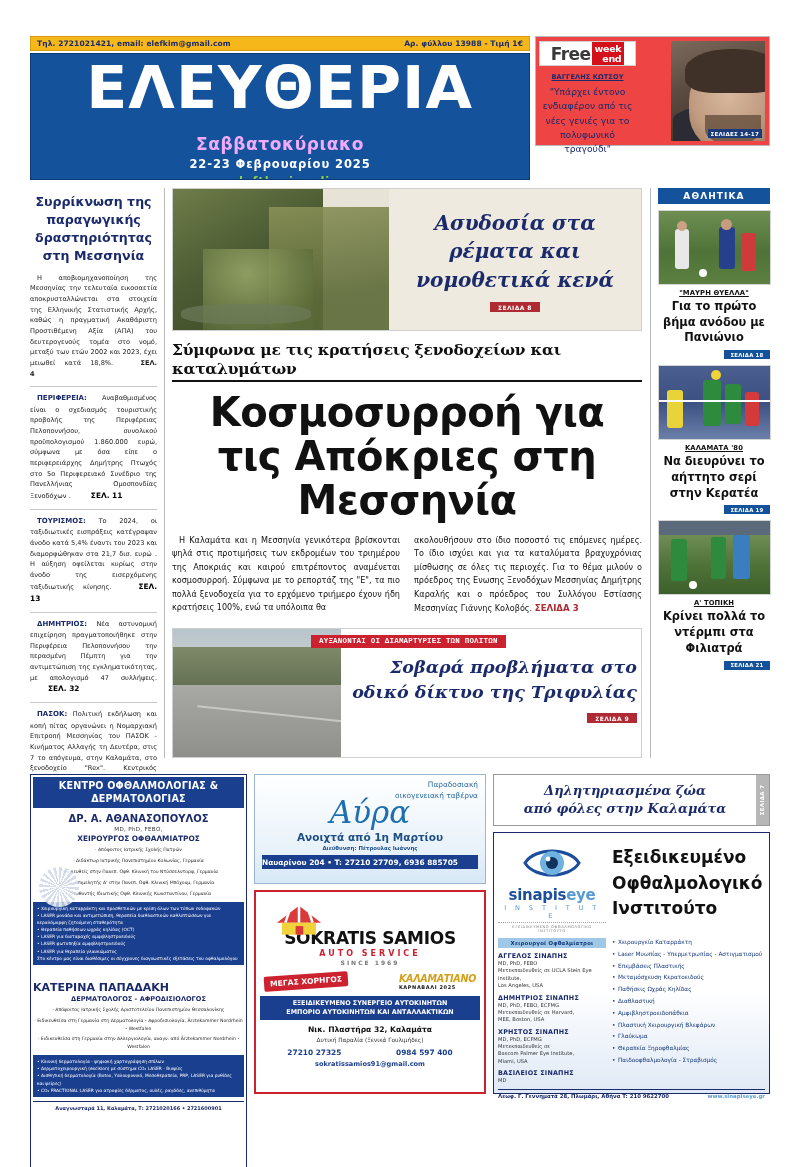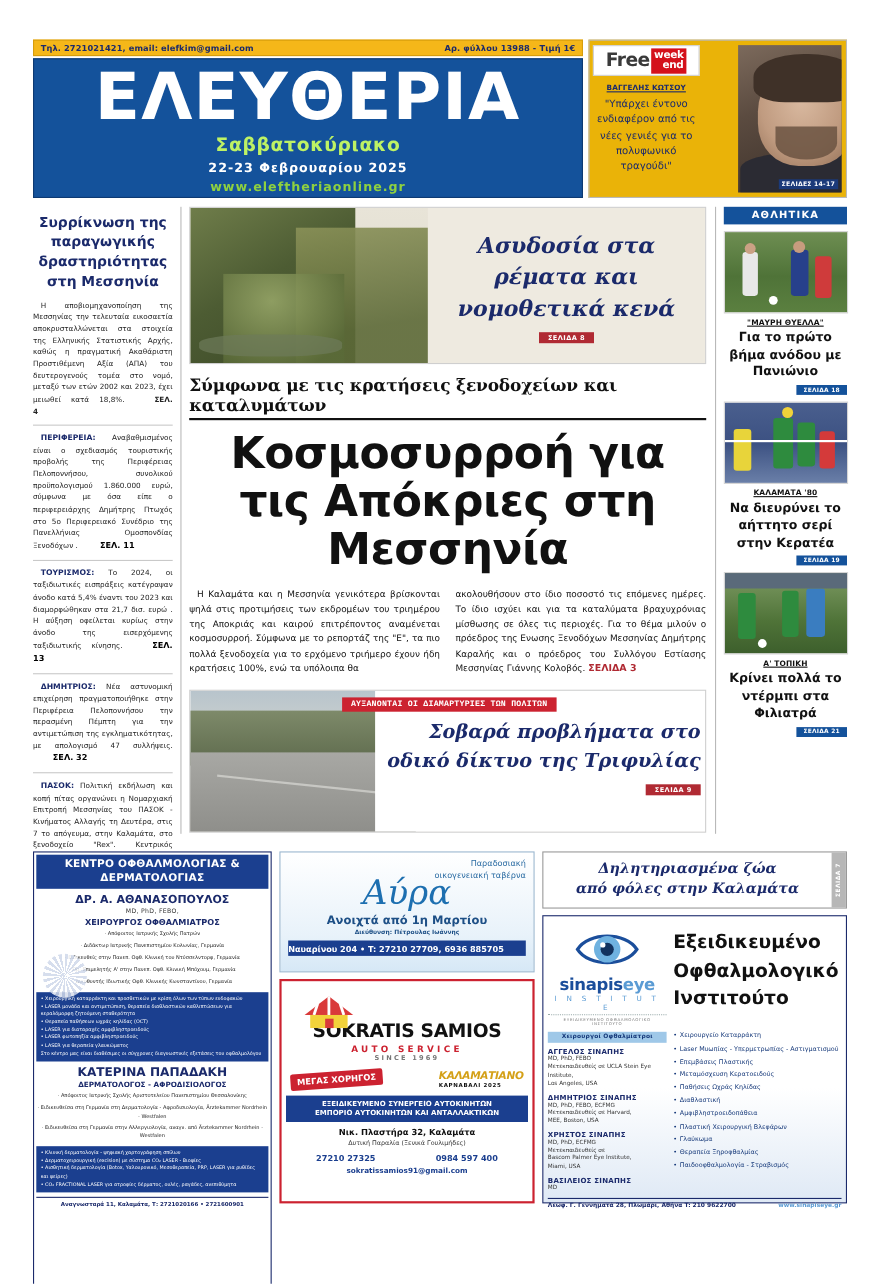--- a/index.html
+++ b/index.html
@@ -27,36 +27,36 @@
     display: flex; flex-direction: column; align-items: center;
     justify-content: flex-start; padding-top: 4px; overflow: hidden;
   }
   .mast-title {
     font-family: "DejaVu Sans", sans-serif;
     font-size: 59px; font-weight: bold; color: #ffffff;
     letter-spacing: 1px; line-height: 1.0; white-space: nowrap;
     transform: scaleX(1.02);
   }
   .mast-sub {
-    font-size: 17px; font-weight: bold; color: #bef264; letter-spacing: .6px;
-    margin-top: 5px;
+    font-size: 17px; font-weight: bold; color: #f0abfc; letter-spacing: .6px;
+    margin-top: 17px;
   }
   .mast-date {
     font-size: 11.5px; font-weight: bold; color: #ffffff; letter-spacing: .9px;
     margin-top: 3px;
   }
   .mast-url {
     font-size: 11.5px; font-weight: bold; color: #8fd13f; letter-spacing: .9px;
     margin-top: 4px;
   }
 
   
   .promo {
-    position: absolute; left: 535px; top: 36px; width: 235px; height: 144px;
-    border: 1px solid #b9b9b9; background: #eab308; display: flex; gap: 32px;
+    position: absolute; left: 535px; top: 36px; width: 235px; height: 110px;
+    border: 1px solid #b9b9b9; background: #ef4444; display: flex; gap: 32px;
   }
   .promo-left { width: 103px; padding: 4px 3px 0 3px; display:flex; flex-direction:column; align-items:center;}
   .freeweekend {
     border: 1px solid #cfcfcf; width: 97px; height: 28px;
     display: flex; align-items: center; justify-content: center; gap: 1px;
     background:#fff;
   }
   .fw-free { font-size: 17px; font-weight: bold; color: #3a3a3a; font-style: normal; letter-spacing:-.5px;}
   .fw-box { background:#d4111b; color:#fff; display:flex; flex-direction:column; line-height:1;
             padding:2px 3px; }
@@ -209,21 +209,21 @@
 
   
   .ad1 { left:0; top:6px; width:217px; height:414px; border:1px solid #1b2a6b; padding:2px;}
   .ad1-h { background:#1b3f8f; color:#fff; text-align:center; font-size:9.6px; font-weight:bold;
            padding:3px 0; line-height:1.32; letter-spacing:.2px;}
   .ad1-doc{ text-align:center; font-size:10px; font-weight:bold; color:#1b2a6b; margin-top:5px;}
   .ad1-cred{text-align:center; font-size:5.6px; color:#333; margin-top:2px; letter-spacing:.3px;}
   .ad1-role{text-align:center; font-size:7.4px; font-weight:bold; color:#1b2a6b; margin-top:2px;}
   .ad1-list{ font-size:4.6px; color:#222; text-align:center; line-height:1.72; margin-top:3px;}
   .ad1-blue{ background:#1b3f8f; color:#fff; font-size:4.4px; line-height:1.62; padding:3px 4px; margin-top:4px;}
-  .ad1-h2 { text-align:center; font-size:11px; font-weight:bold; color:#1b2a6b; margin-top:3px;}
+  .ad1-h2 { text-align:left; font-size:11px; font-weight:bold; color:#1b2a6b; margin-top:16px;}
   .ad1-role2{text-align:center; font-size:6.6px; font-weight:bold; color:#1b2a6b; margin-top:1px;}
   .ad1-foot{ border-top:1px solid #1b2a6b; margin-top:4px; padding-top:3px; text-align:center;
              font-size:5px; color:#1b2a6b; font-weight:bold;}
   .eye-deco { position:absolute; left:8px; top:92px; width:40px; height:40px; border-radius:50%;
               background: repeating-conic-gradient(#cfd8ea 0deg 9deg, #fff 9deg 18deg); opacity:.85;}
 
   
   .ad2 { left:224px; top:6px; width:232px; height:110px; border:1px solid #9bb7cf;
          background: linear-gradient(180deg,#ffffff 0%, #e8f2fa 70%, #d6e8f6 100%); padding:5px 7px;}
   .ad2-top{ text-align:right; font-size:7.4px; color:#2b6ca3; line-height:1.45;}

